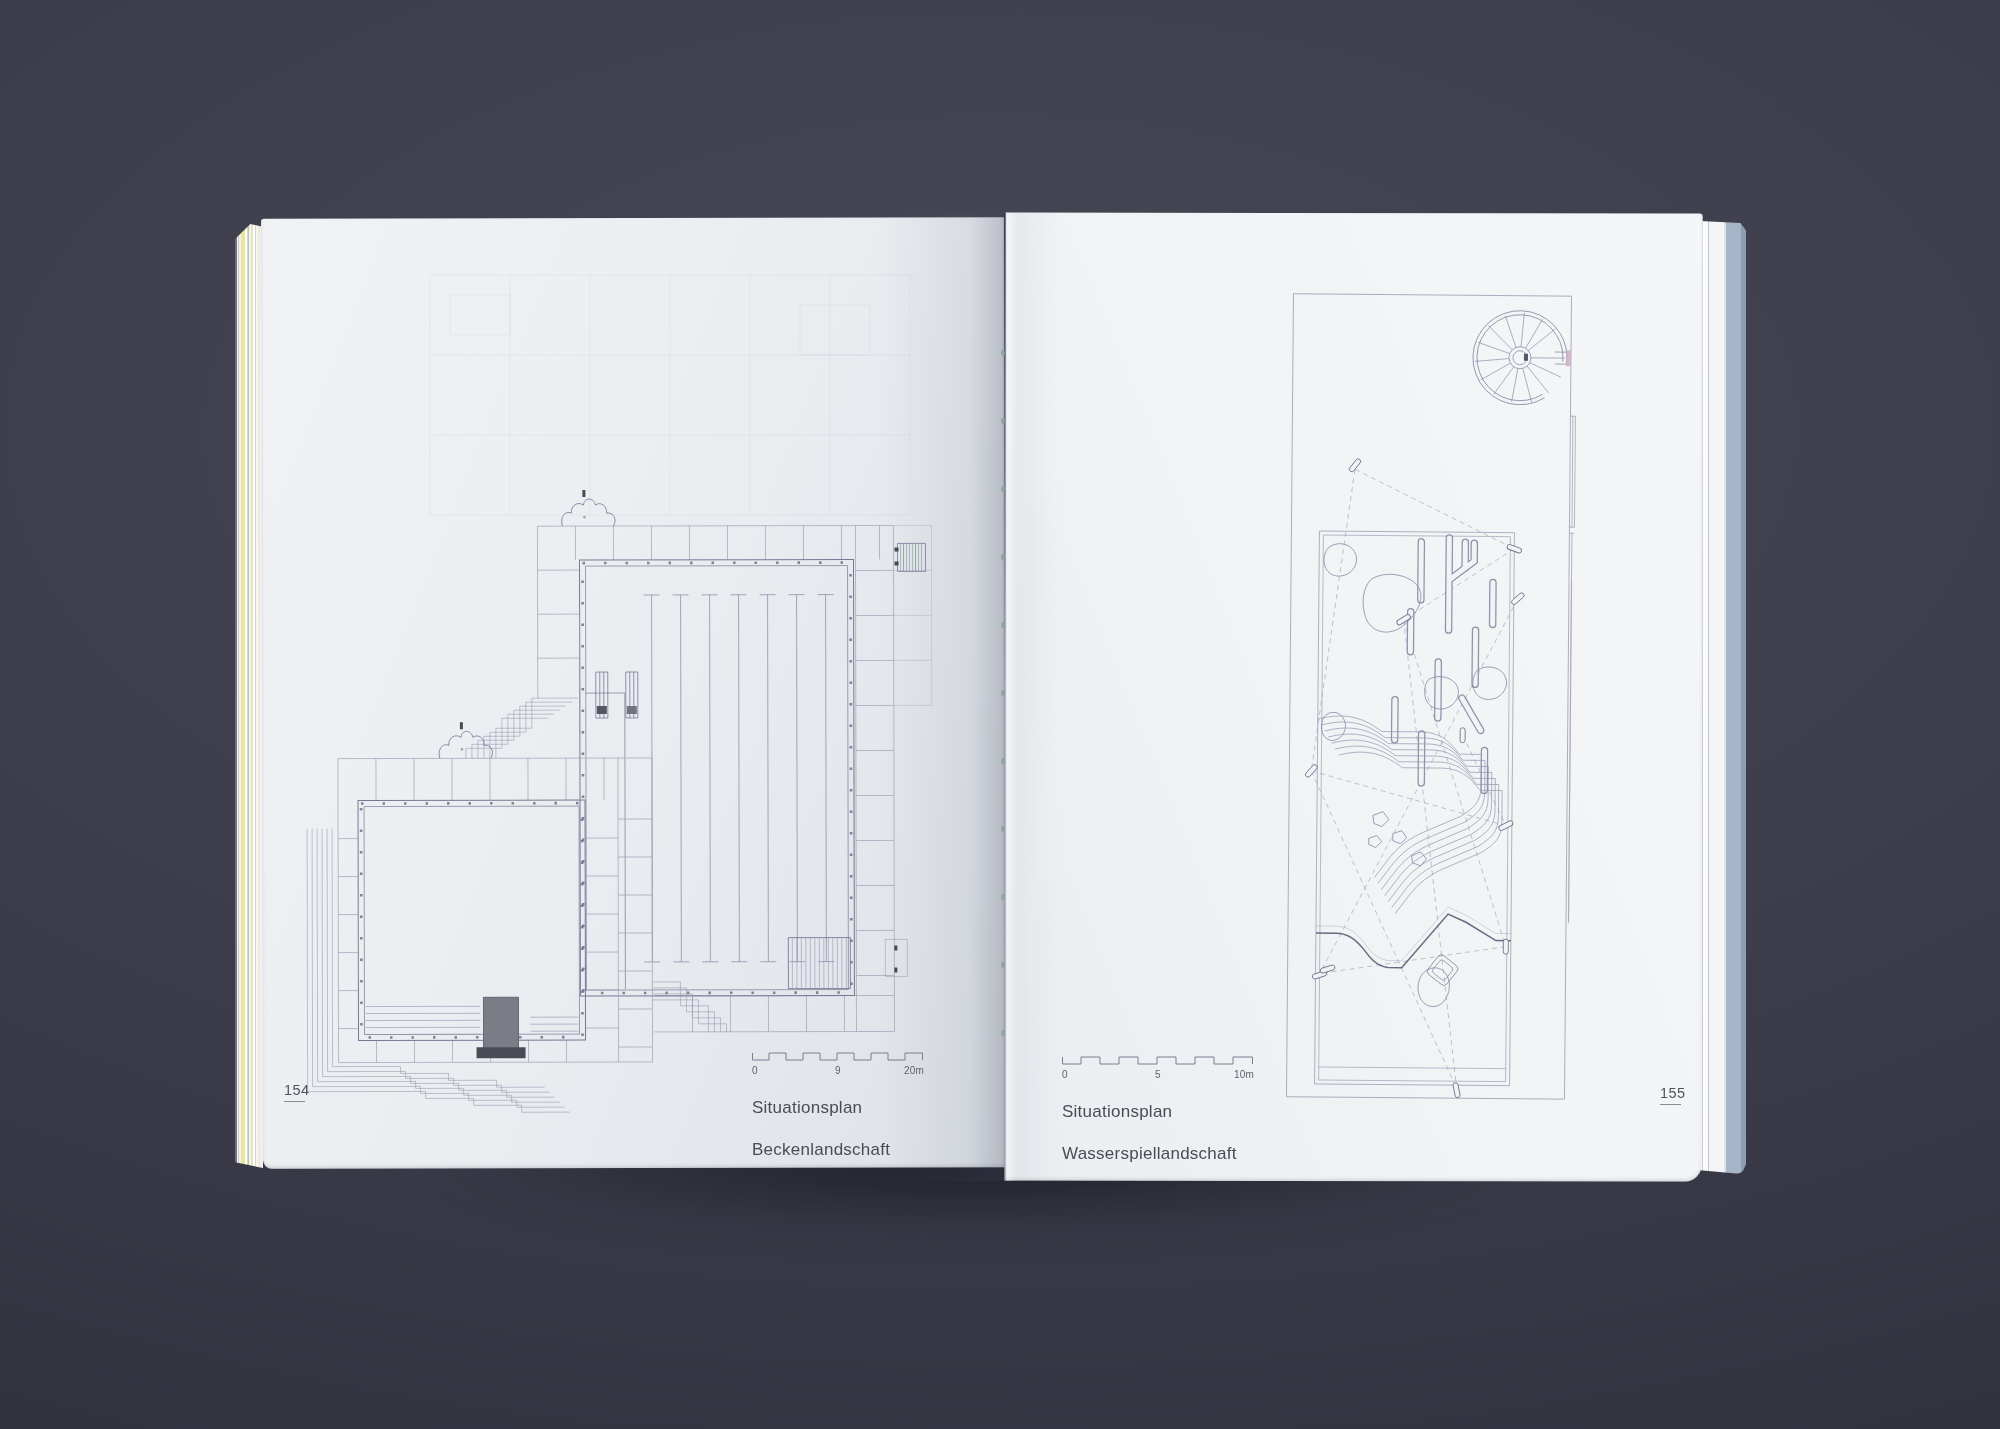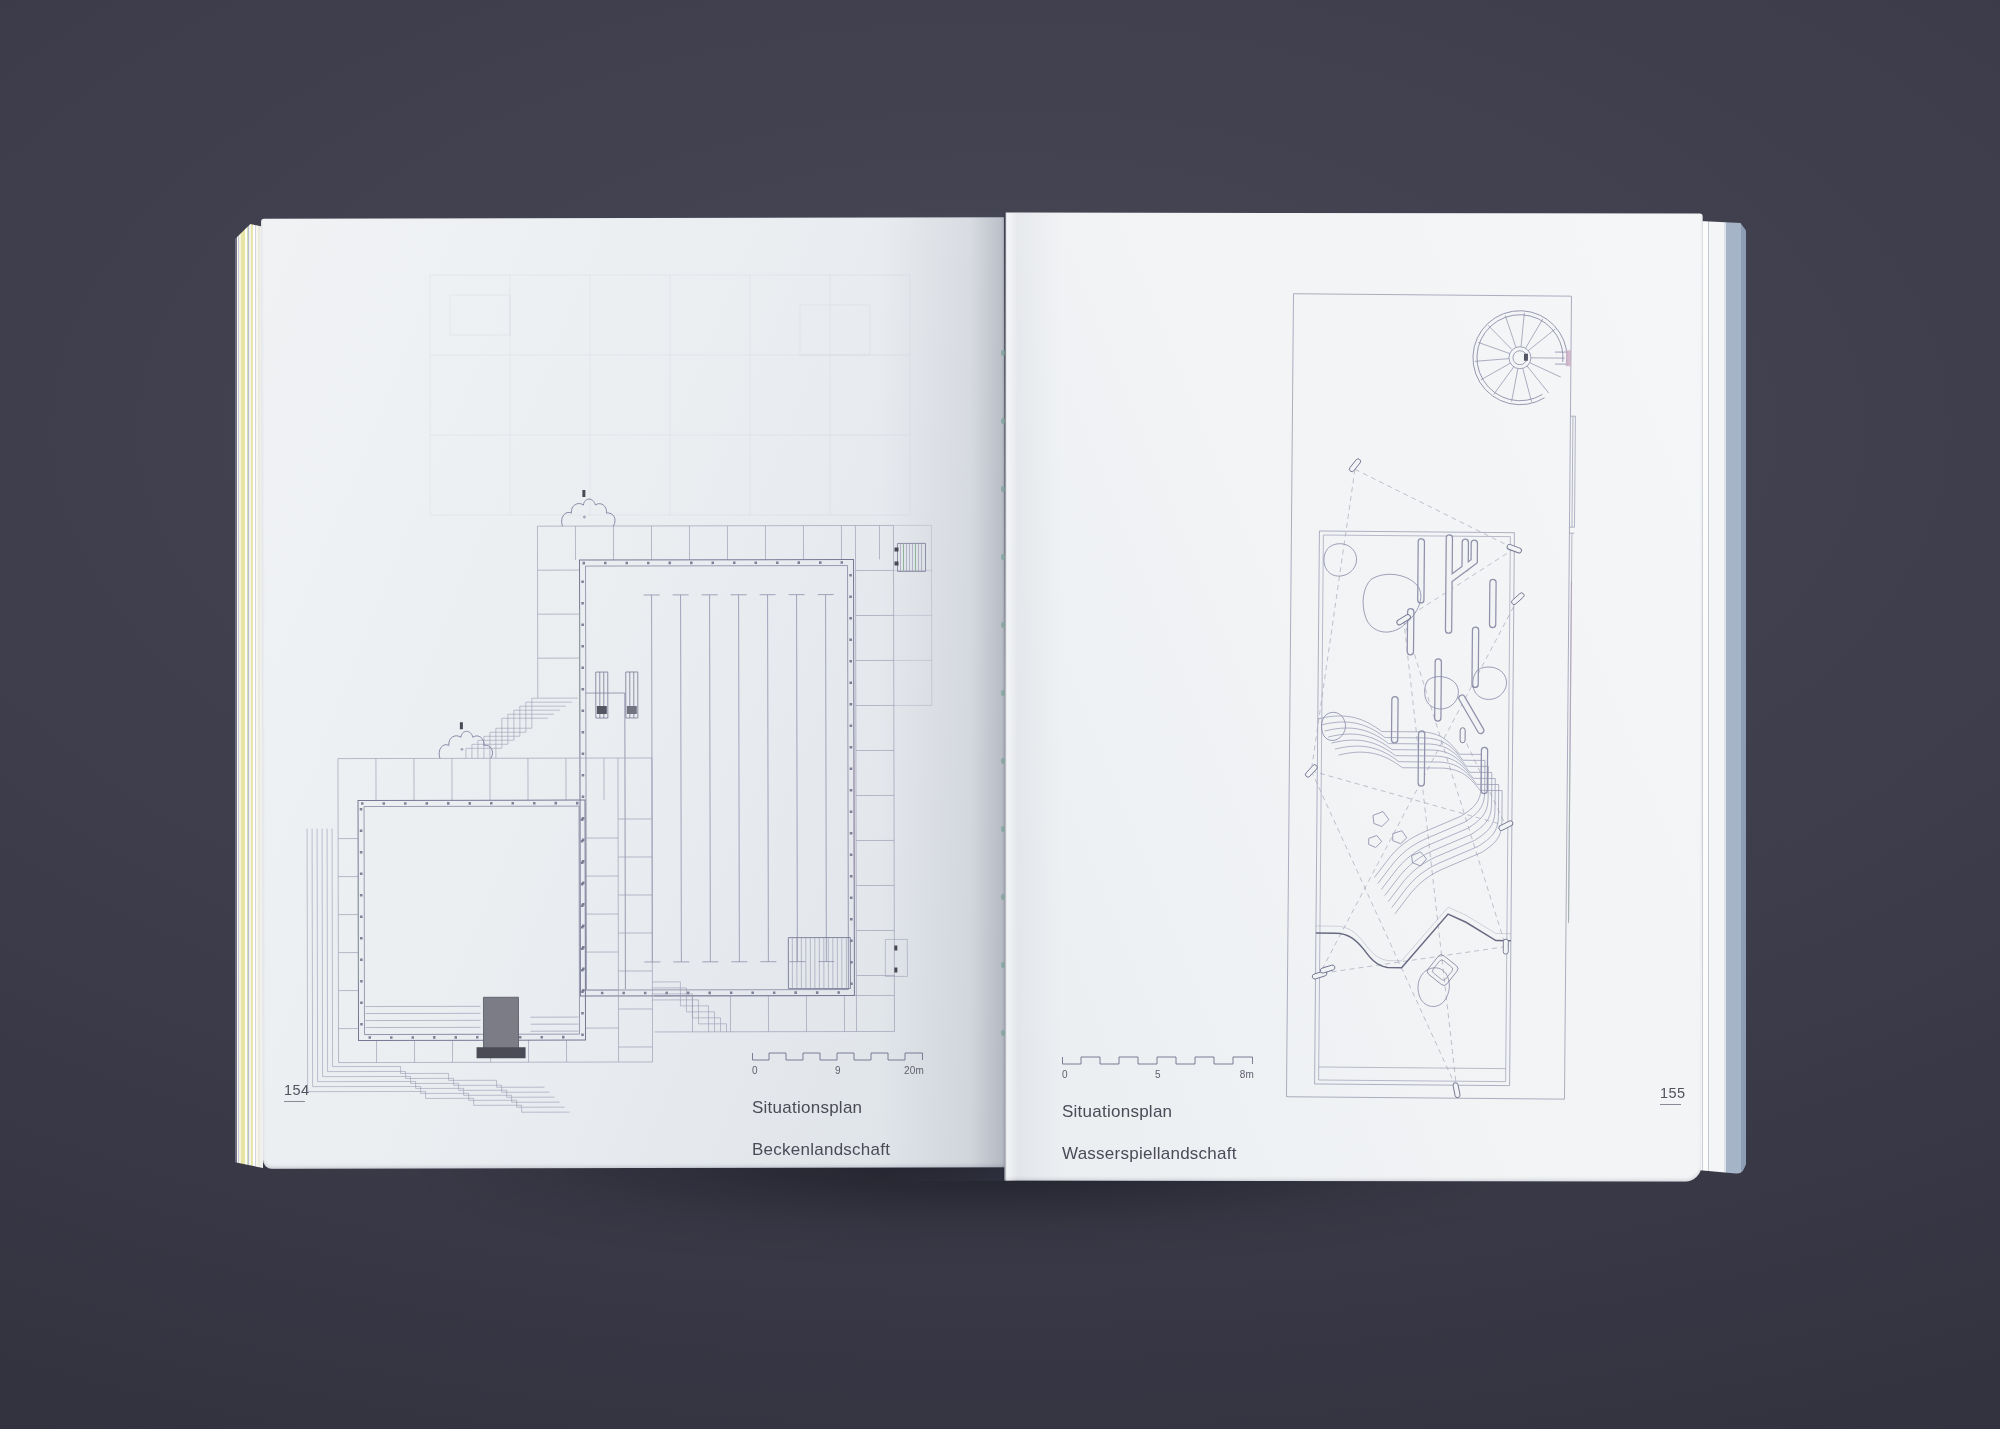--- a/index.html
+++ b/index.html
@@ -318,21 +318,21 @@
   </div>
 
   <div class="caption cap-right sb-r">
     <div class="scalebar-wrap">
       <svg width="192" height="14" viewBox="0 0 192 14">
         <path d="M.5 2V9H19V2H38V9H57V2H76V9H95V2H114V9H133V2H152V9H171V2H190.5V9" fill="none" stroke="#70708a" stroke-width=".9"></path>
       </svg>
       <div class="scalebar-labels">
         <span class="lbl-start">0</span>
         <span class="lbl-mid">5</span>
-        <span class="lbl-end">8m</span>
+        <span class="lbl-end">10m</span>
       </div>
     </div>
     <div class="caption-lines">
       <div class="caption-line">Situationsplan</div>
       <div class="caption-line">Wasserspiellandschaft</div>
     </div>
   </div>
 
   <div class="pagenum pn-left">154</div>
   <div class="pagenum pn-right">155</div>

